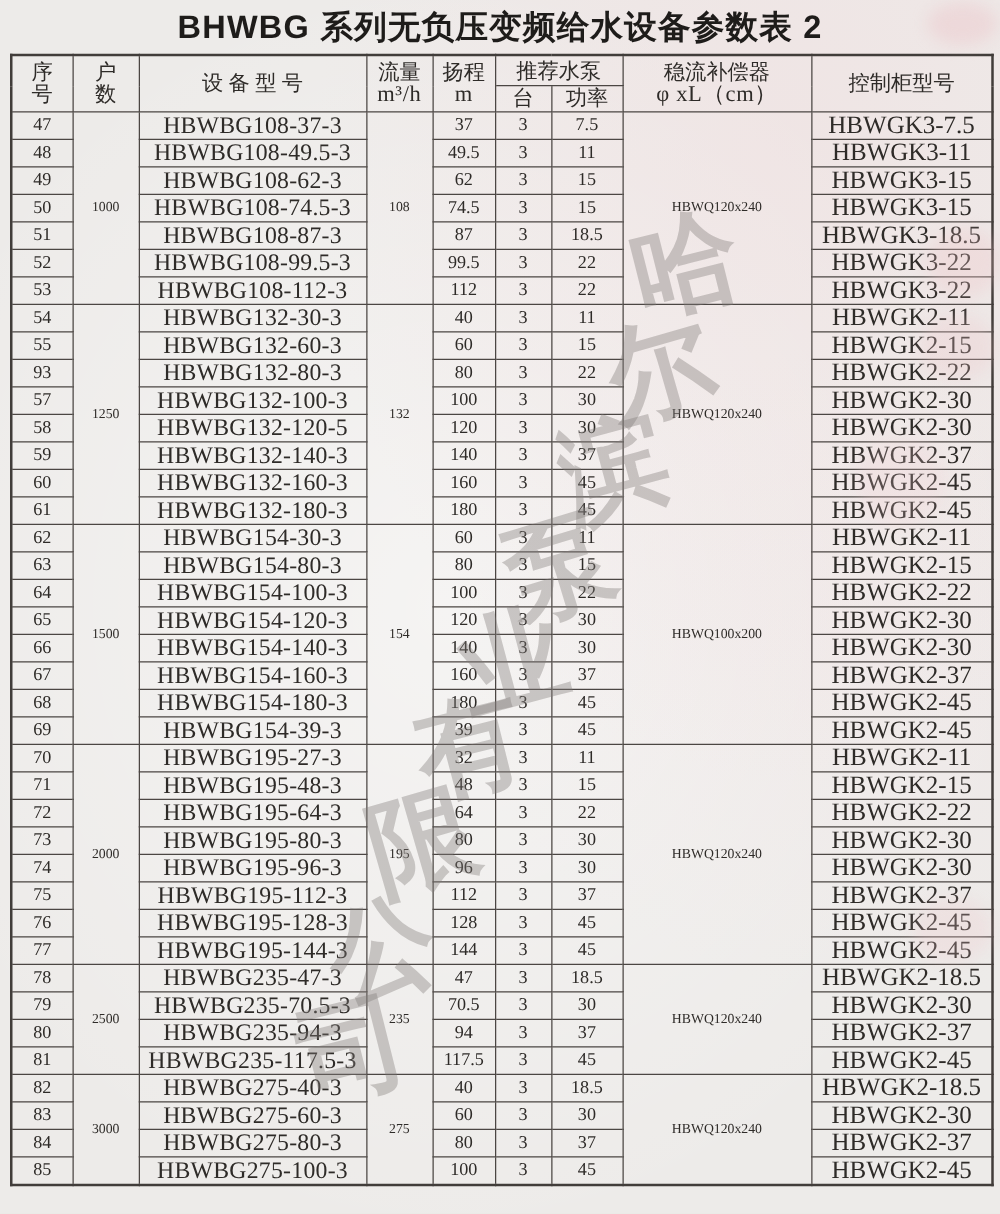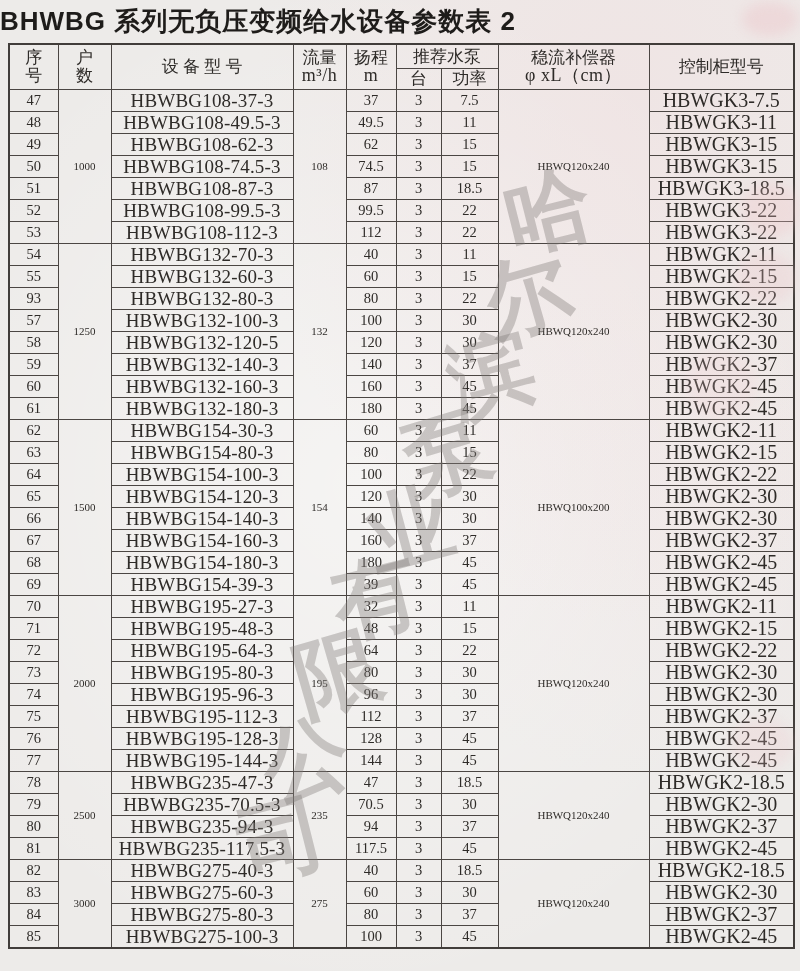--- a/index.html
+++ b/index.html
@@ -11,21 +11,21 @@
   .page{
     position:relative;width:800px;height:971px;overflow:hidden;
     background-color:#edebe9;
     background-image:
       radial-gradient(ellipse at 78% 12%, rgba(243,219,221,0.40), transparent 42%),
       radial-gradient(ellipse at 90% 55%, rgba(244,226,228,0.25), transparent 35%),
       radial-gradient(ellipse at 45% 50%, rgba(255,255,255,0.45), transparent 75%);
   }
   .title{
     position:absolute;top:4px;left:0;width:100%;
-    text-align:left;margin:0;
+    text-align:center;margin:0;
     font-family:"Liberation Sans","DejaVu Sans",sans-serif;
     font-weight:bold;font-size:26px;letter-spacing:1px;color:#1e1c1a;
   }
   table.params{
     position:absolute;left:8px;top:43px;width:785px;
     border-collapse:collapse;table-layout:fixed;
     background:transparent;
   }
   table.params th, table.params td{
     border:1.5px solid #4b4643;
@@ -162,21 +162,21 @@
           <td>53</td>
           <td class="c-model">HBWBG108-112-3</td>
           <td>112</td>
           <td>3</td>
           <td>22</td>
           <td class="c-cab">HBWGK3-22</td>
         </tr>
         <tr>
           <td>54</td>
           <td class="c-group" rowspan="8">1250</td>
-          <td class="c-model">HBWBG132-70-3</td>
+          <td class="c-model">HBWBG132-30-3</td>
           <td class="c-group" rowspan="8">132</td>
           <td>40</td>
           <td>3</td>
           <td>11</td>
           <td class="c-group" rowspan="8">HBWQ120x240</td>
           <td class="c-cab">HBWGK2-11</td>
         </tr>
         <tr>
           <td>55</td>
           <td class="c-model">HBWBG132-60-3</td>

